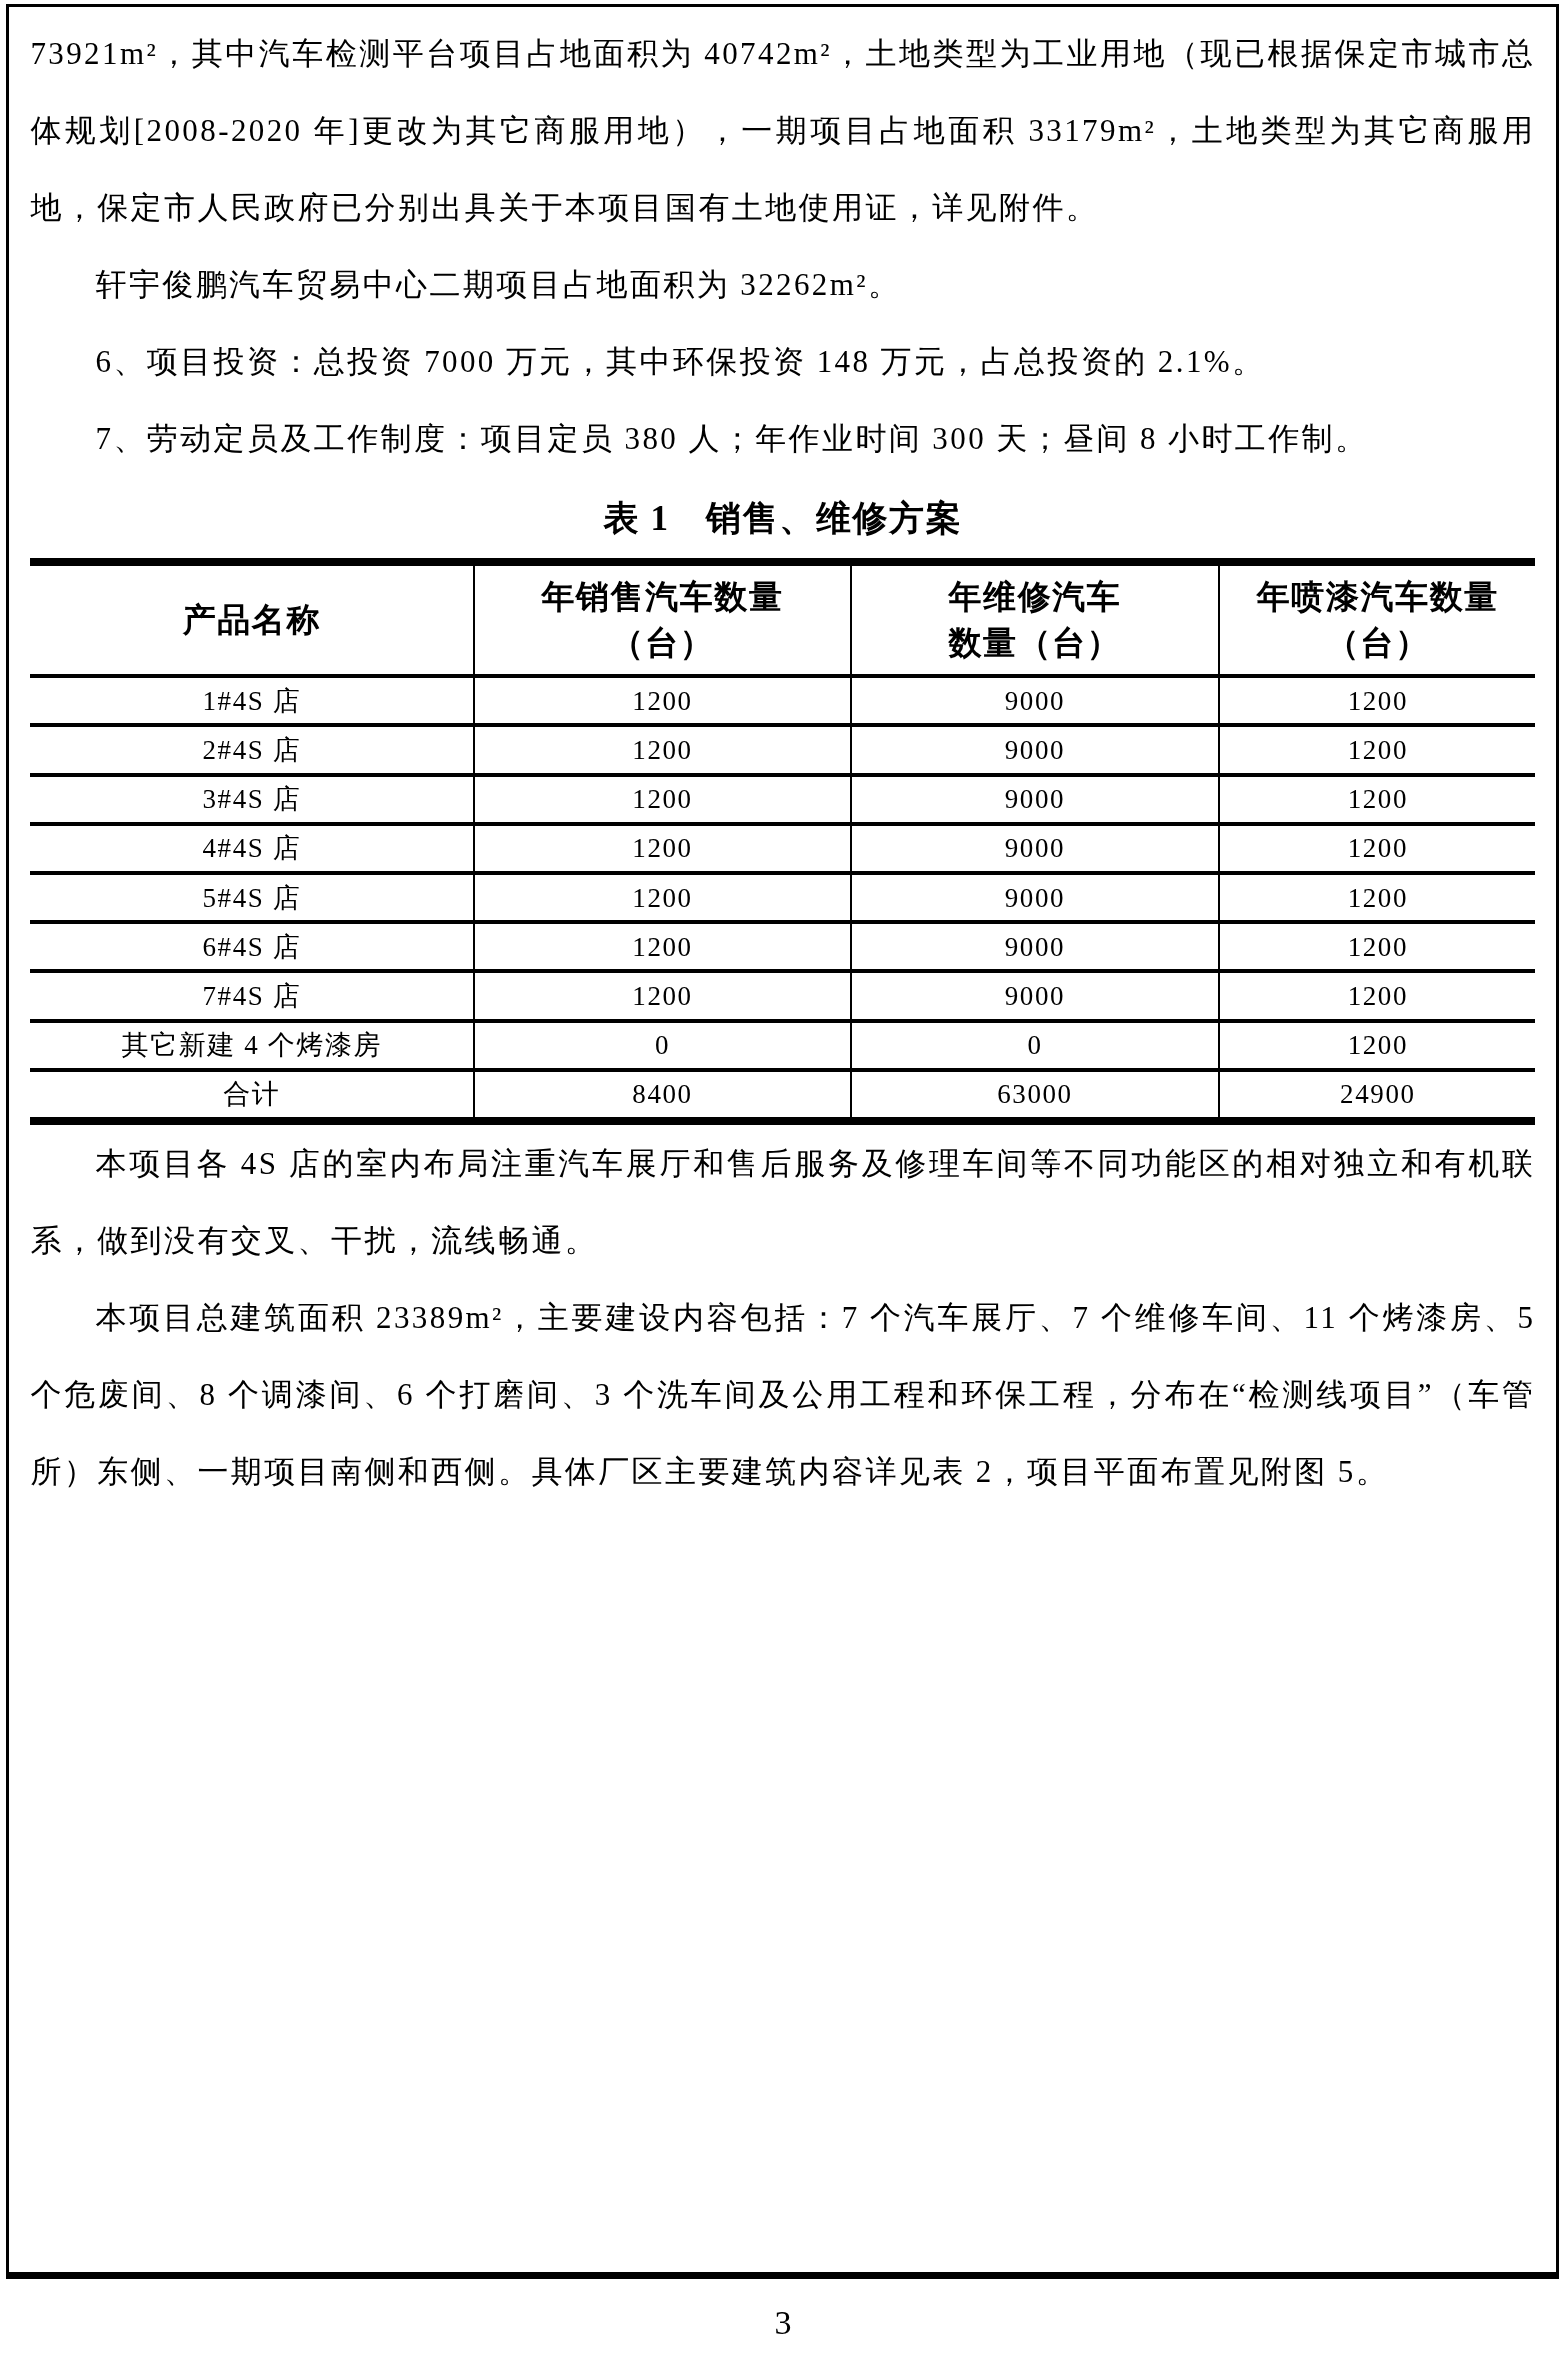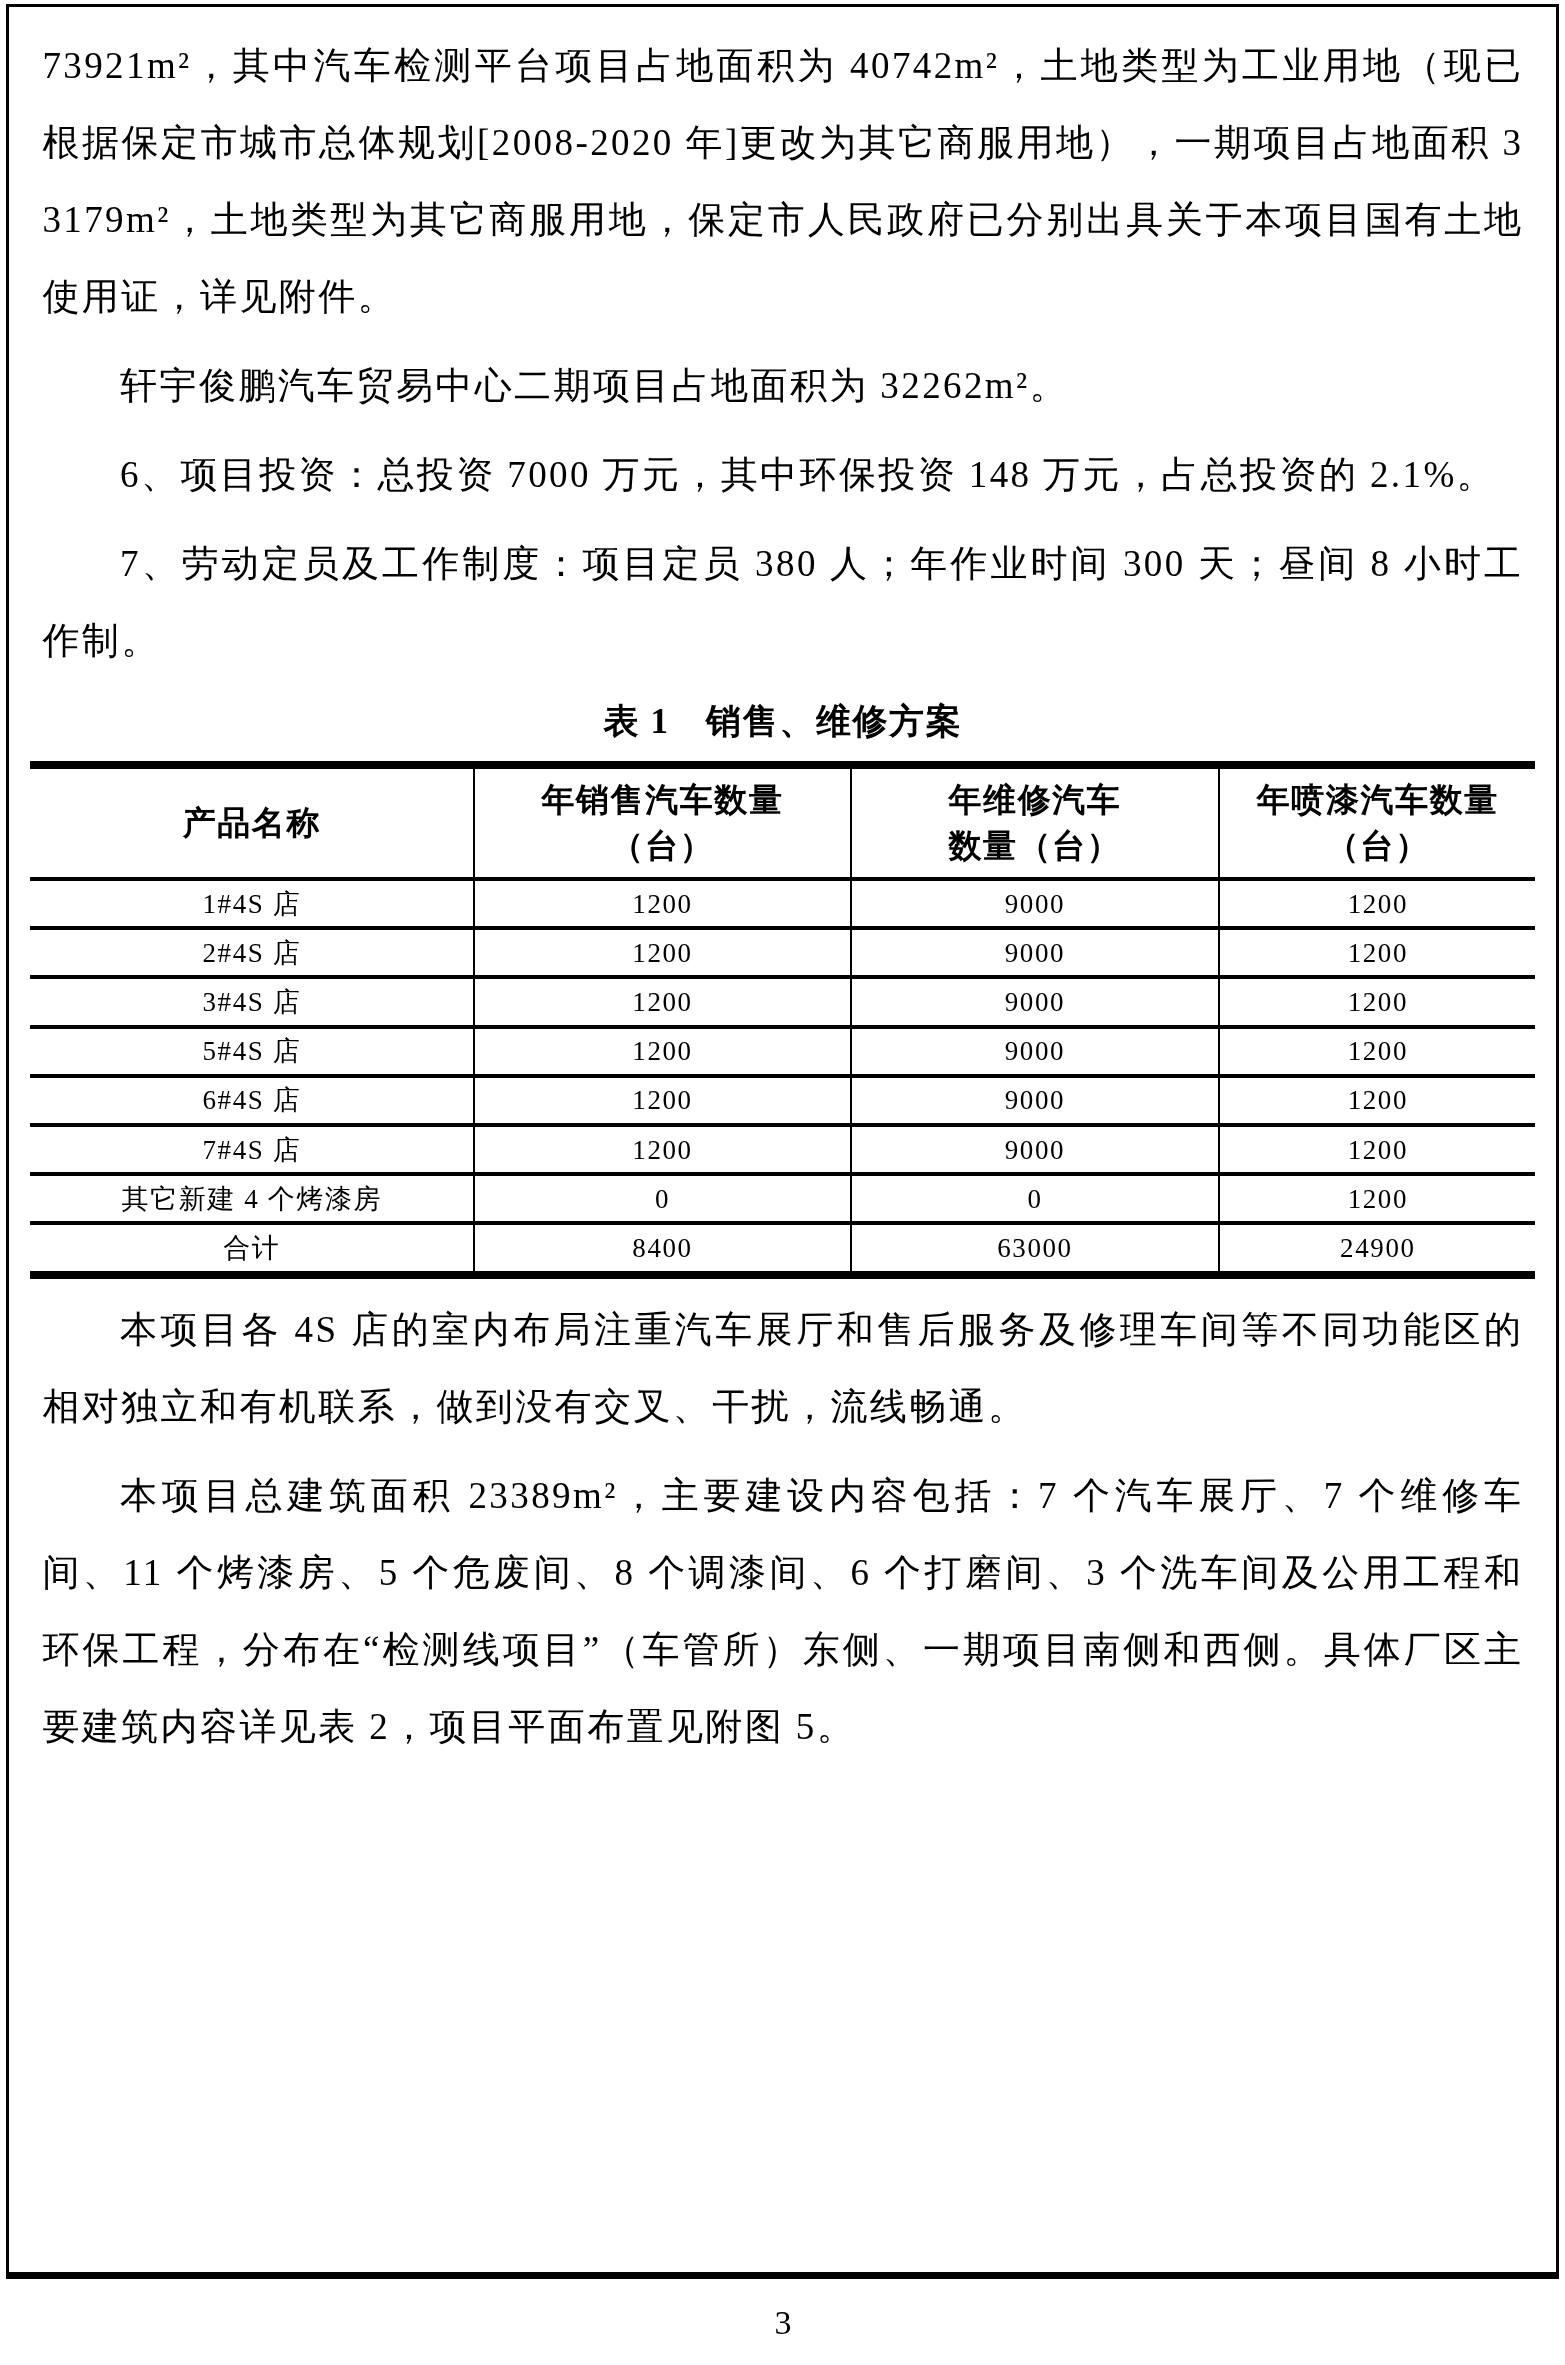--- a/index.html
+++ b/index.html
@@ -20,25 +20,25 @@
     top: 4px;
     width: 1553px;
     height: 2275px;
     box-sizing: border-box;
     border: 3.2px solid #000;
     border-bottom-width: 7.2px;
     padding: 8px 21px 0 21px;
     overflow: hidden;
   }
   .para {
-    font-size: 37px;
+    font-size: 31px;
     line-height: 77px;
     text-align: justify;
     letter-spacing: 2.4px;
-    margin: 12px;
+    margin: 0;
     word-break: break-all;
   }
   .indent { text-indent: 2.1em; }
   .table-title {
     margin-top: 11.2px;
     font-size: 35px;
     font-weight: bold;
     text-align: center;
     line-height: 62px;
     letter-spacing: 1.6px;
@@ -140,20 +140,26 @@
         <td>9000</td>
         <td>1200</td>
       </tr>
       <tr>
         <td>3#4S 店</td>
         <td>1200</td>
         <td>9000</td>
         <td>1200</td>
       </tr>
       <tr>
+        <td>4#4S 店</td>
+        <td>1200</td>
+        <td>9000</td>
+        <td>1200</td>
+      </tr>
+      <tr>
         <td>5#4S 店</td>
         <td>1200</td>
         <td>9000</td>
         <td>1200</td>
       </tr>
       <tr>
         <td>6#4S 店</td>
         <td>1200</td>
         <td>9000</td>
         <td>1200</td>

